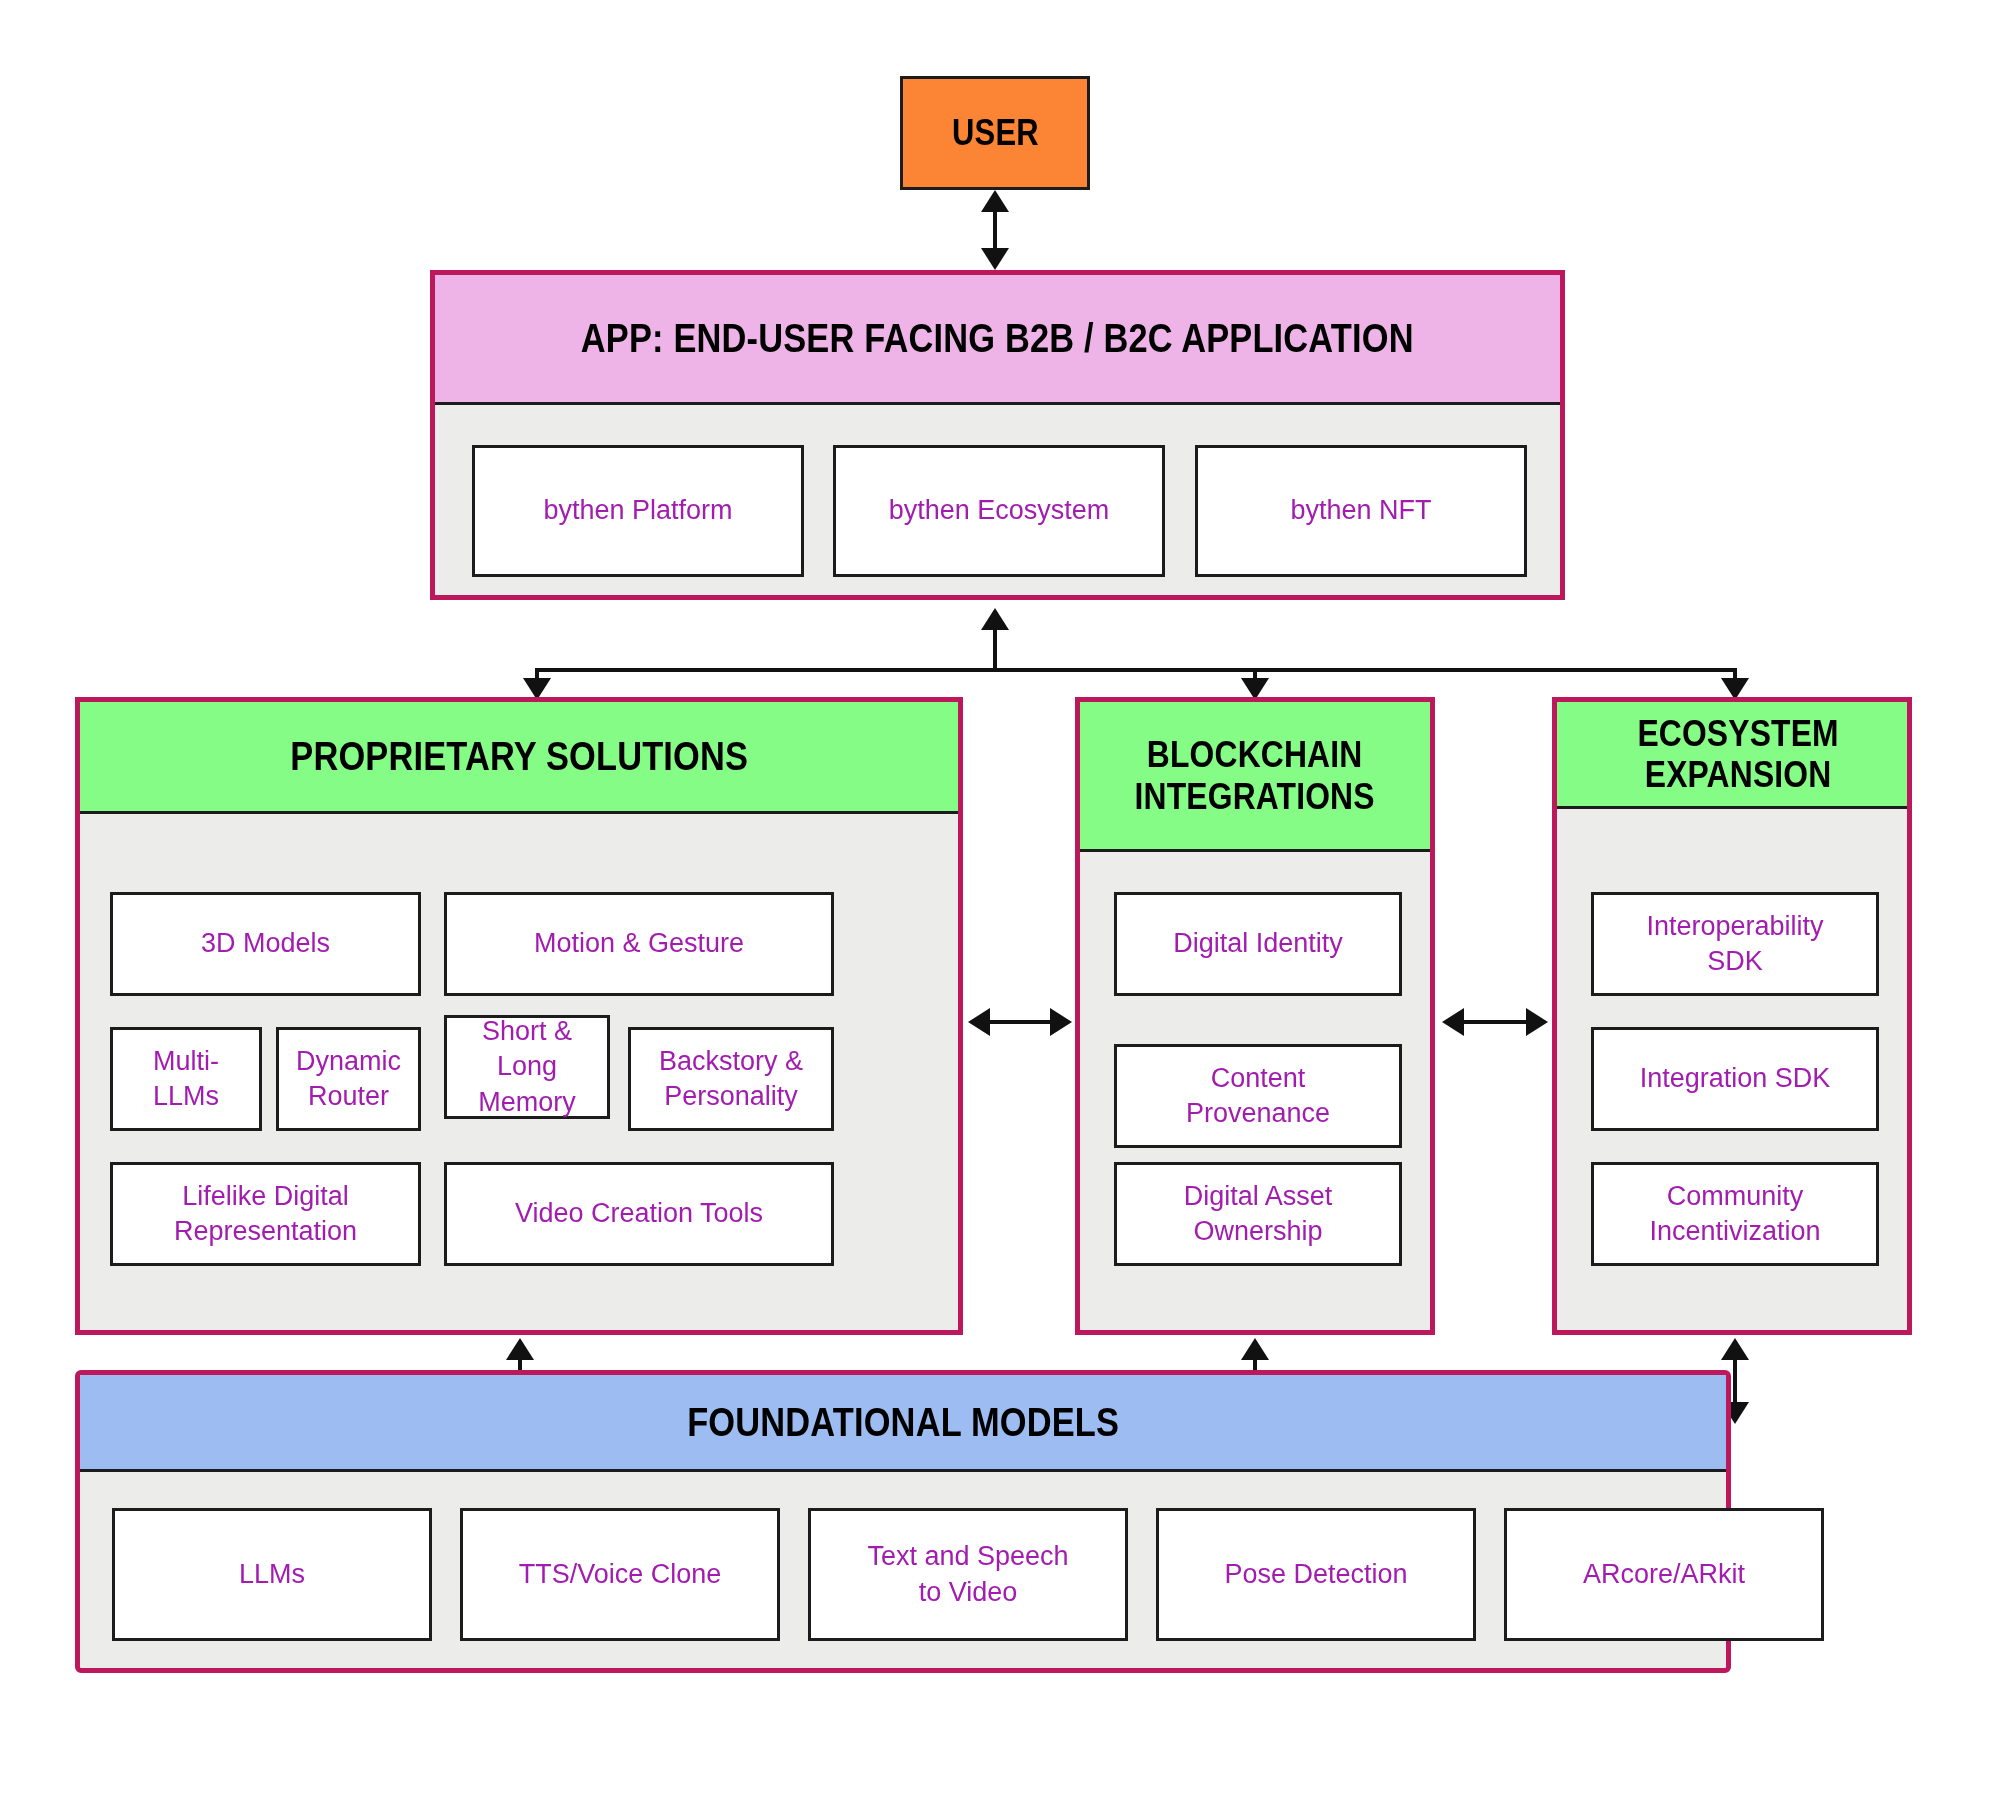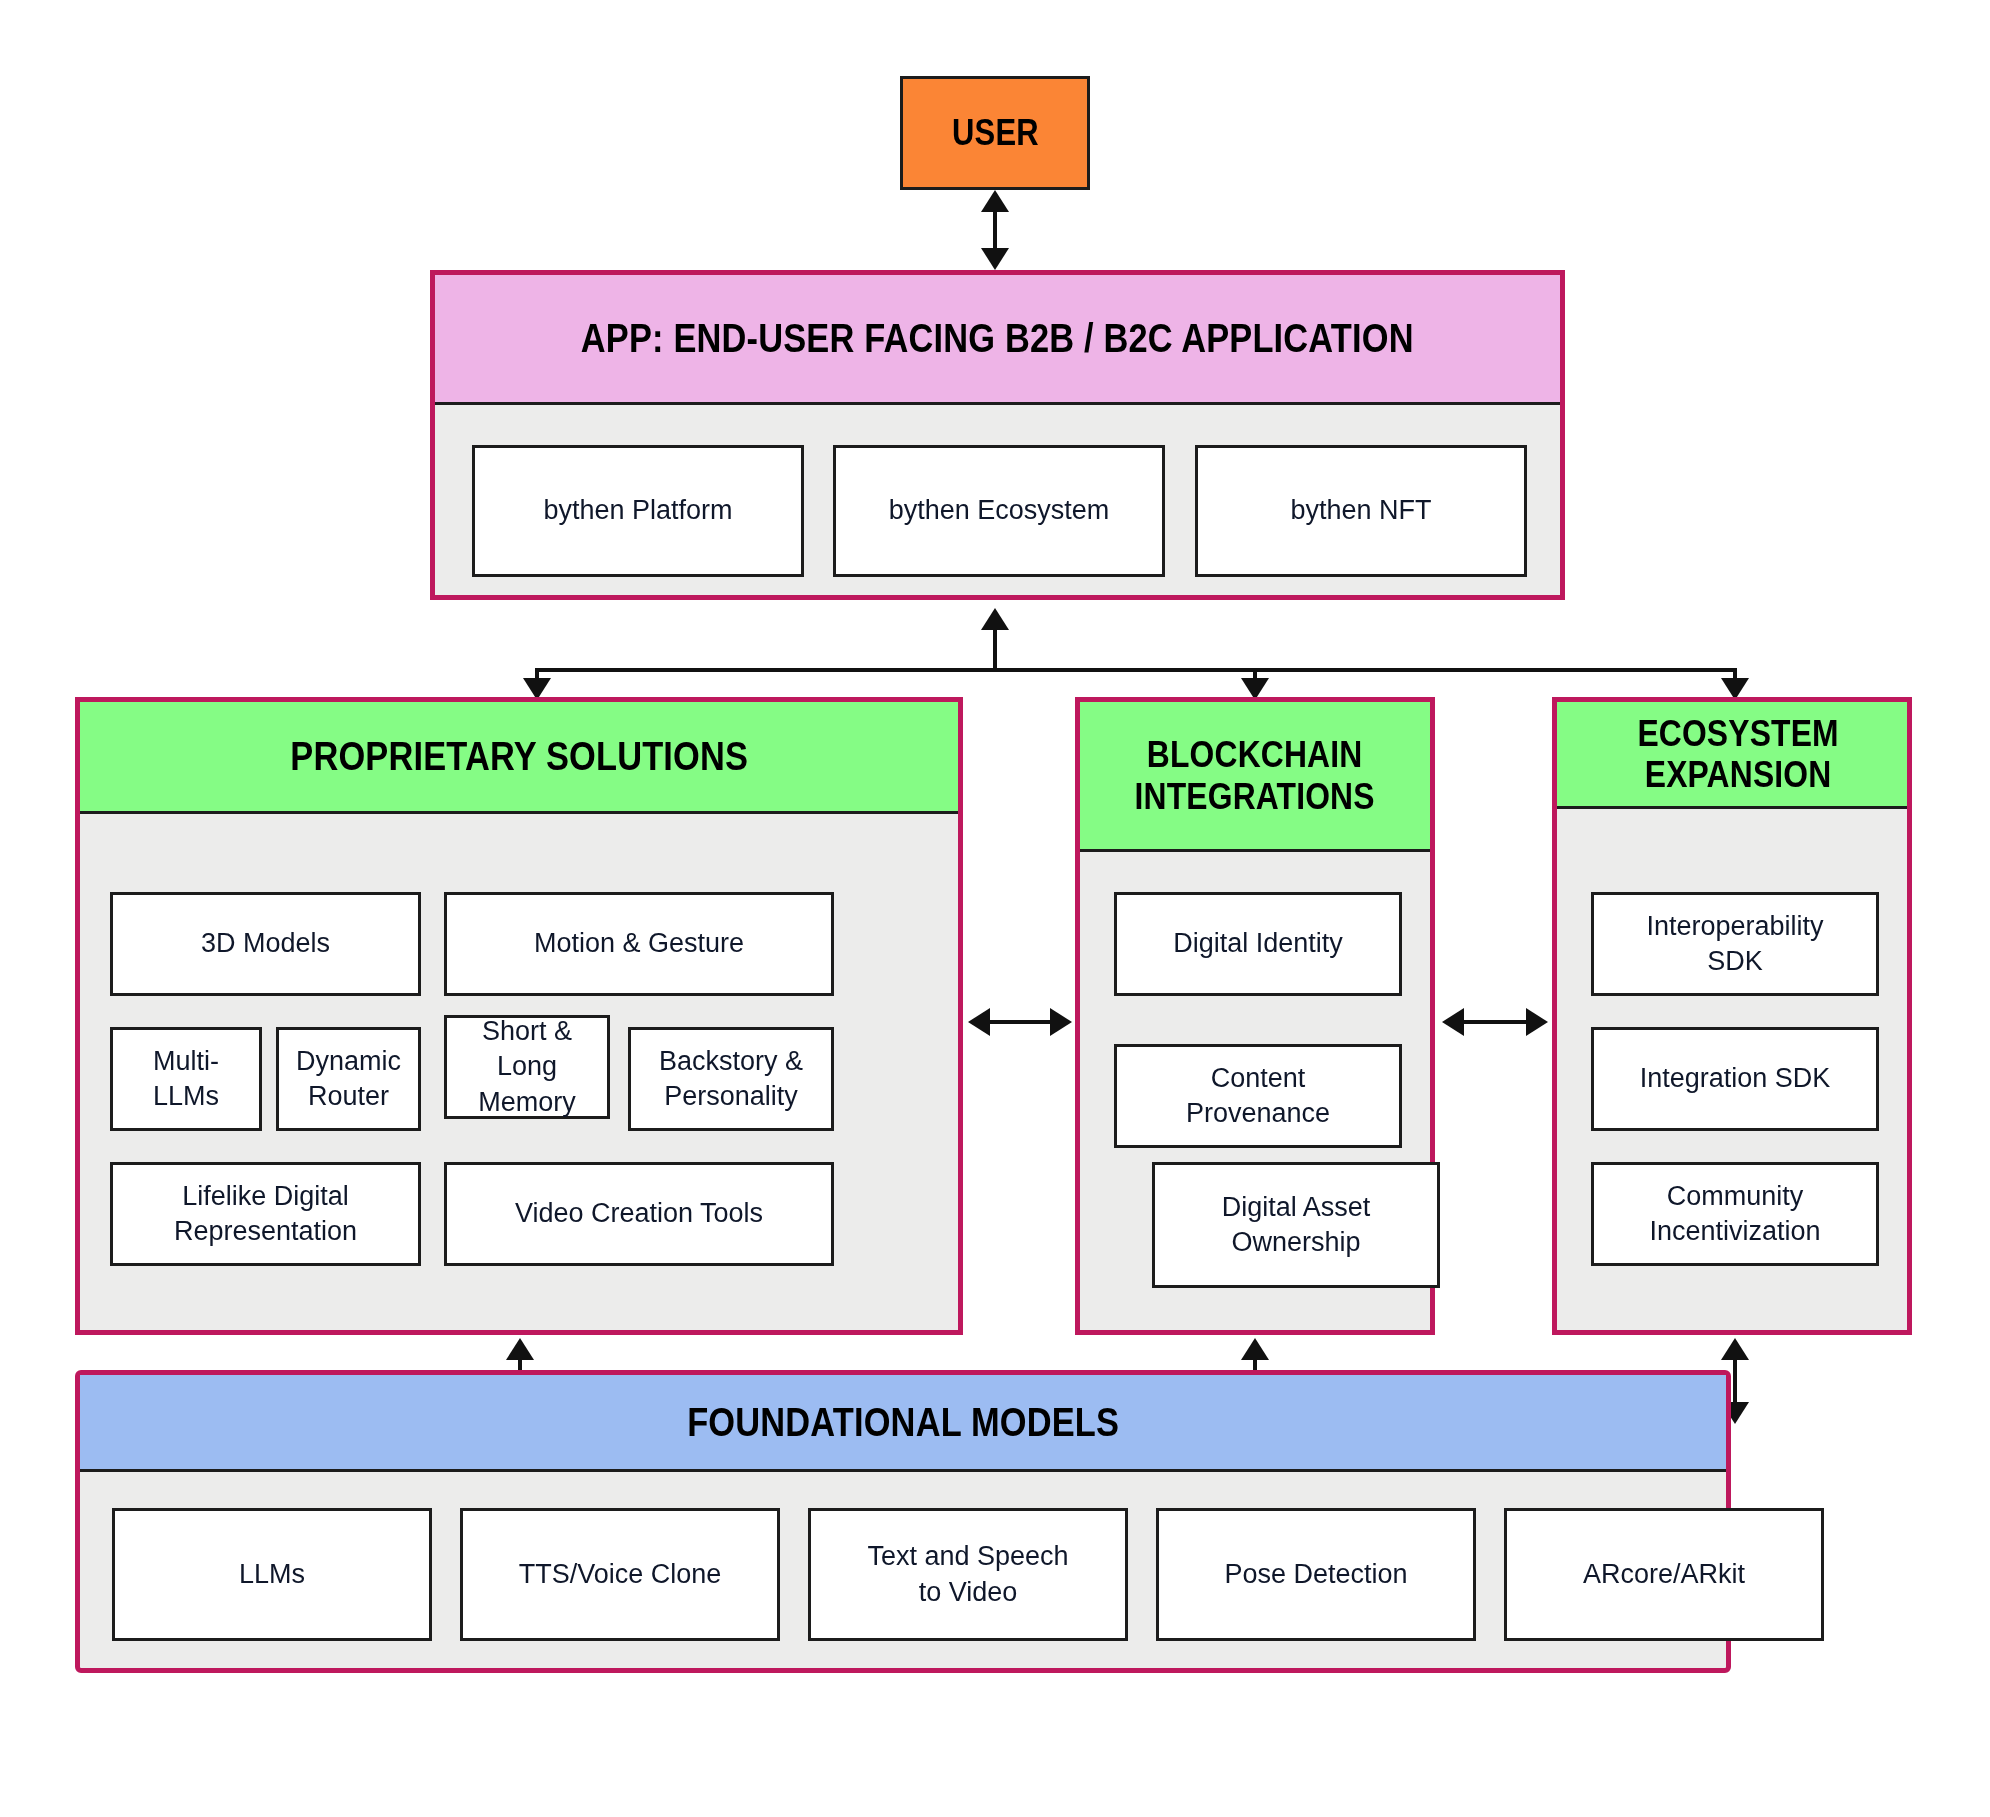--- a/index.html
+++ b/index.html
@@ -64,21 +64,21 @@
 
   .leaf {
     position: absolute;
     box-sizing: border-box;
     background: #ffffff;
     border: 3px solid #1c1c1c;
     display: flex;
     align-items: center;
     justify-content: center;
     text-align: center;
-    color: #0f172a;
+    color: #a21caf;
     font-size: 27px;
     line-height: 1.30;
     padding: 4px 14px;
     transform: none;
   }
   .leaf span { display: block; }
 
   
   #user-box {
     left: 900px; top: 76px; width: 190px; height: 114px;
@@ -224,21 +224,21 @@
   <div class="group" id="blockchain-group">
     <div class="header-band tier-header">
       <span class="band-title">BLOCKCHAIN<br>INTEGRATIONS</span>
     </div>
     <div class="leaf" style="left:34px; top:190px; width:288px; height:104px;">
       <span>Digital Identity</span>
     </div>
     <div class="leaf" style="left:34px; top:325px; width:288px; height:104px;margin-top:17px;">
       <span>Content<br>Provenance</span>
     </div>
-    <div class="leaf" style="left:34px; top:460px; width:288px; height:126px;margin-left:38px;">
+    <div class="leaf" style="left:34px; top:460px; width:288px; height:104px;">
       <span>Digital Asset<br>Ownership</span>
     </div>
   </div>
 
   <div class="group" id="ecosystem-group">
     <div class="header-band tier-header">
       <span class="band-title">ECOSYSTEM<br>EXPANSION</span>
     </div>
     <div class="leaf" style="left:34px; top:190px; width:288px; height:104px;">
       <span>Interoperability<br>SDK</span>

